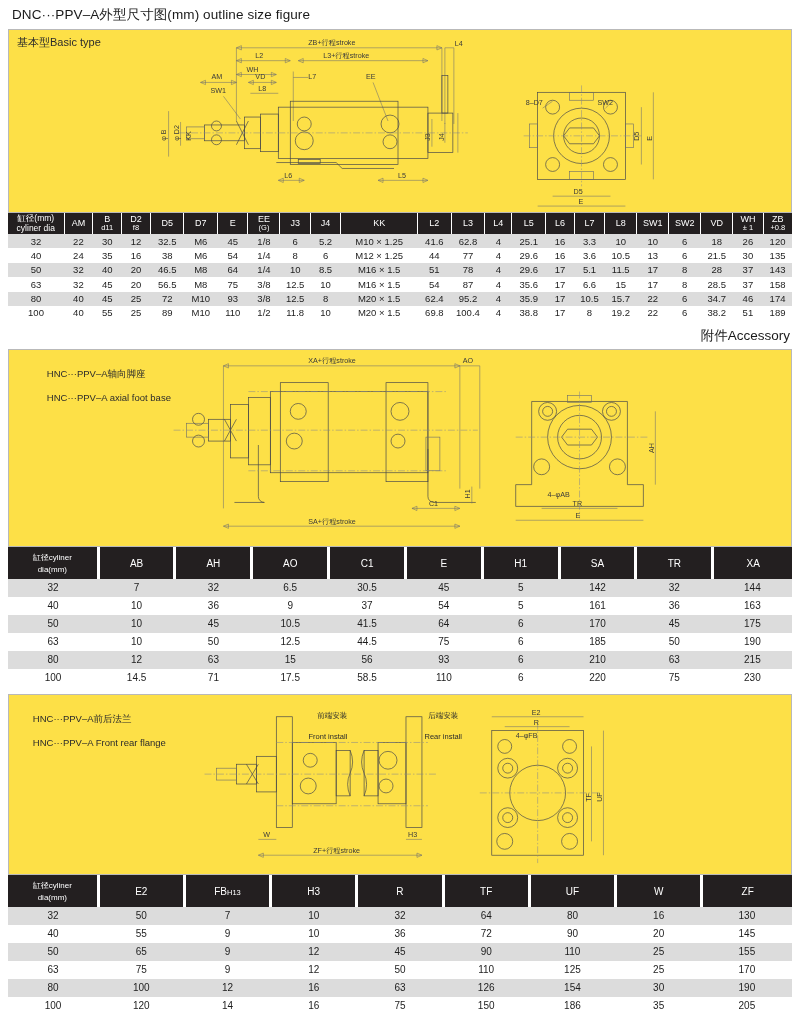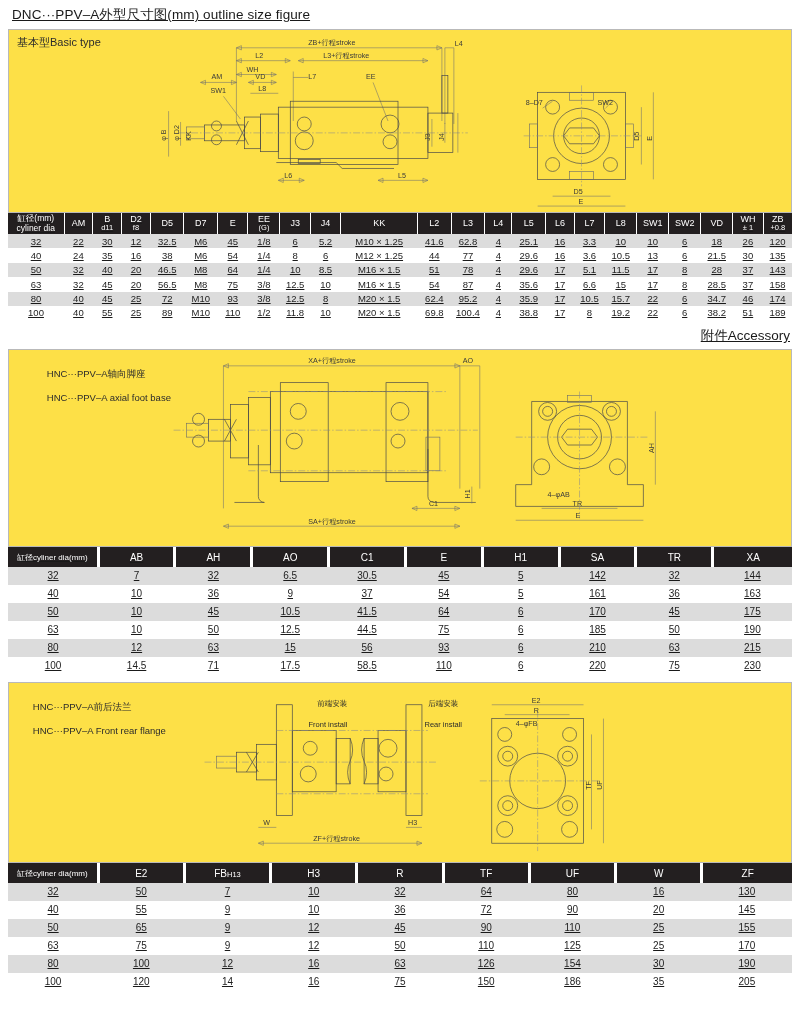--- a/index.html
+++ b/index.html
@@ -4,21 +4,21 @@
 <style>
   * { box-sizing: border-box; }
   html, body {
     margin: 0; padding: 0;
     width: 800px; height: 1023px;
     background: #ffffff;
     font-family: "Liberation Sans", "DejaVu Sans", sans-serif;
     color: #1a1a1a;
     overflow: hidden;
   }
-  .page { position: relative; width: 800px; height: 1023px; padding: 0 8px; text-decoration: underline; }
+  .page { position: relative; width: 800px; height: 1023px; padding: 0 8px; }
 
   .doc-title {
     font-size: 13.5px;
     padding: 6px 2px 5px 4px;
     letter-spacing: 0.1px;
     color: #1a1a1a;
   }
 
   .section-title {
     font-size: 13.5px;
@@ -71,21 +71,21 @@
   }
   table.spec tbody tr:nth-child(odd) td { background: #dcdcdc; }
   table.spec tbody tr:nth-child(even) td { background: #ffffff; }
 
   table.spec.t1 th { font-size: 9px; padding: 1px 0; }
   table.spec.t1 td { font-size: 9.5px; }
   table.spec.t1 .hcn { font-size: 8.5px; }
 
   table.spec.t2 th, table.spec.t3 th {
     border-right: 3px solid #ffffff;
-    padding: 4px 0;
+    padding: 4px 12px;
     font-size: 10px;
     text-align: center;
   }
   table.spec.t2 td, table.spec.t3 td { padding: 3px 1px; font-size: 10px; }
   table.spec.t2 th:last-child, table.spec.t3 th:last-child { border-right: none; }
   .hdr-cn { font-size: 8px; }
   .sub { font-size: 7.5px; vertical-align: baseline; }
   .thin { font-size: 7.5px; }
 
   

